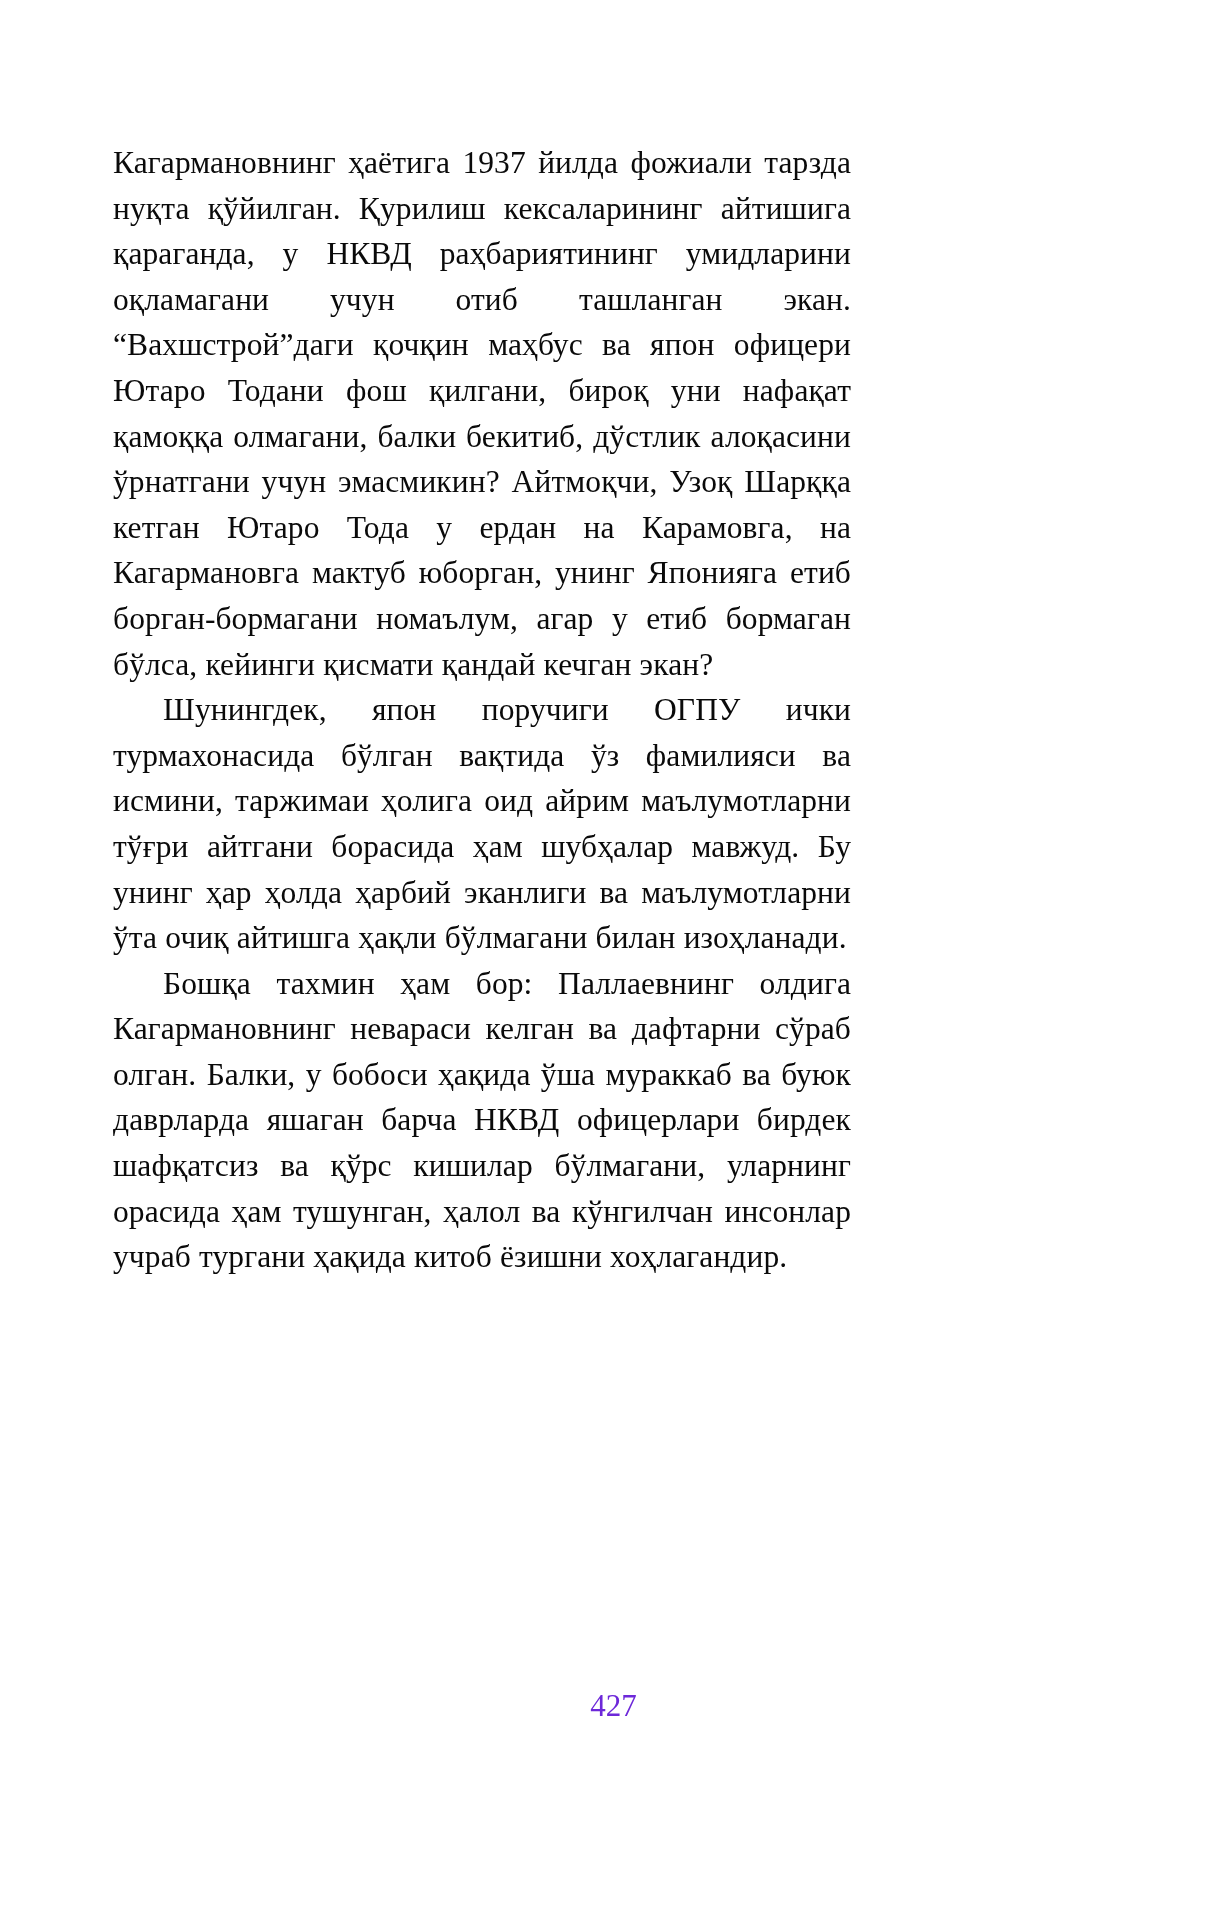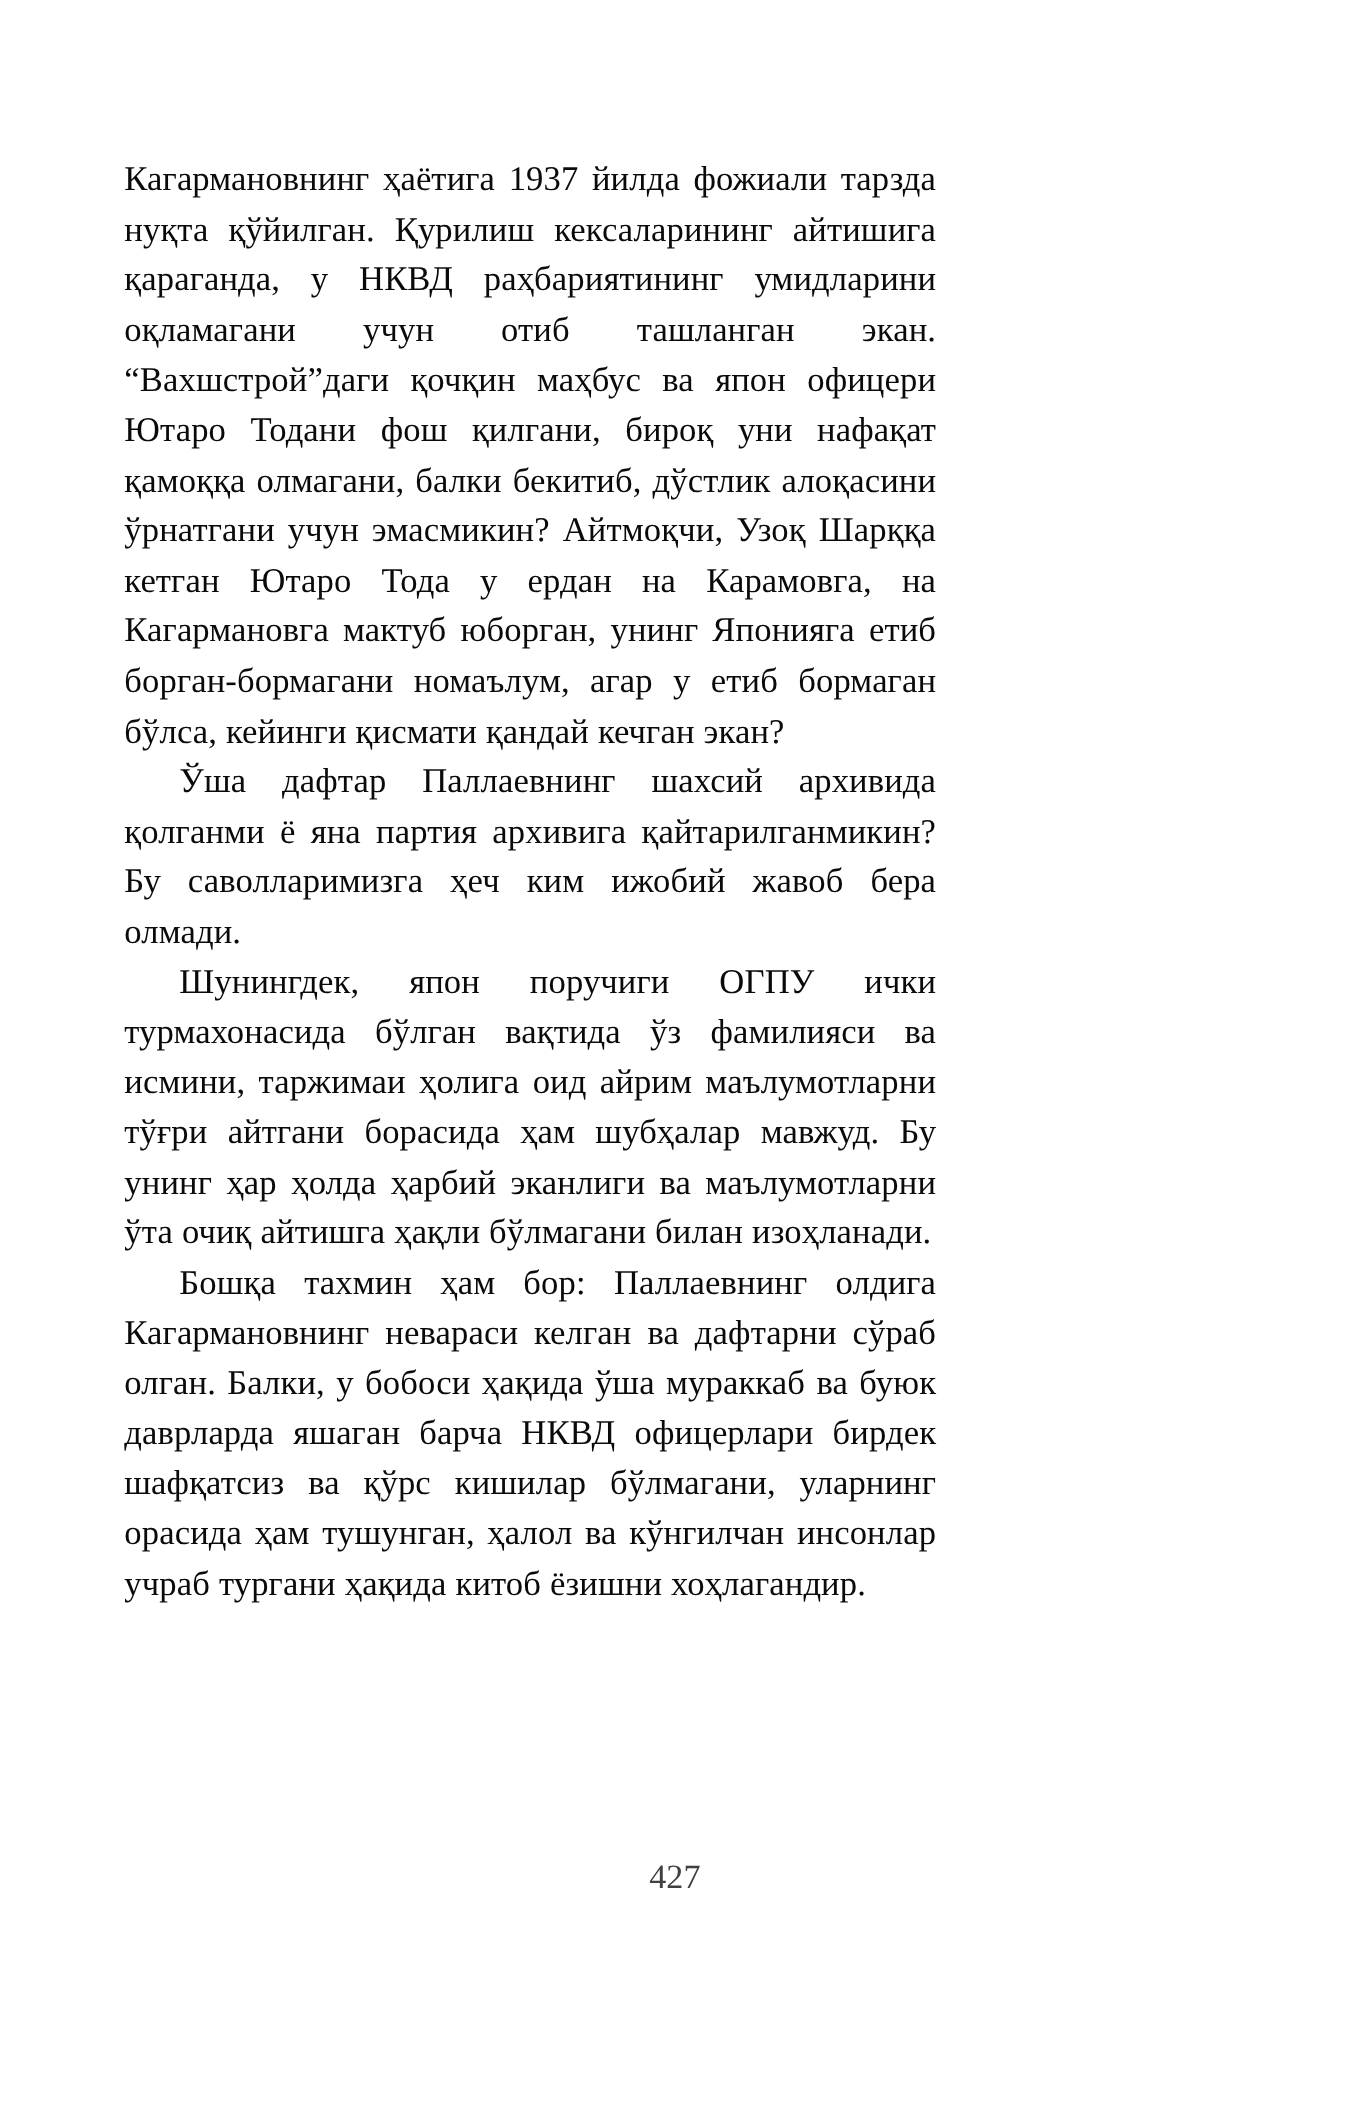--- a/index.html
+++ b/index.html
@@ -44,30 +44,29 @@
   }
   .page-number {
     position: absolute;
     left: 0;
     right: 0;
     top: 1688px;
     text-align: center;
     font-size: 31px;
     line-height: 36px;
     font-family: "Liberation Serif", "DejaVu Serif", serif;
-    color: #404040;
+    color: #6d28d9;
   }
 </style>
 </head>
 <body>
 
 <div class="page">
 
   <div class="text-block">
     <p class="para first">Кагармановнинг ҳаётига 1937 йилда фожиали тарзда нуқта қўйилган. Қурилиш кексаларининг айтишига қараганда, у НКВД раҳбариятининг умидларини оқламагани учун отиб ташланган экан. “Вахшстрой”даги қочқин маҳбус ва япон офицери Ютаро Тодани фош қилгани, бироқ уни нафақат қамоққа олмагани, балки бекитиб, дўстлик алоқасини ўрнатгани учун эмасмикин? Айтмоқчи, Узоқ Шарққа кетган Ютаро Тода у ердан на Карамовга, на Кагармановга мактуб юборган, унинг Японияга етиб борган-бормагани номаълум, агар у етиб бормаган бўлса, кейинги қисмати қандай кечган экан?</p>
-    <p class="para indent">Ўша дафтар Паллаевнинг шахсий архивида қолганми ё яна партия архивига қайтарилганмикин? Бу саволларимизга ҳеч ким ижобий жавоб бера олмади.</p>
     <p class="para indent">Шунингдек, япон поручиги ОГПУ ички турмахонасида бўлган вақтида ўз фамилияси ва исмини, таржимаи ҳолига оид айрим маълумотларни тўғри айтгани борасида ҳам шубҳалар мавжуд. Бу унинг ҳар ҳолда ҳарбий эканлиги ва маълумотларни ўта очиқ айтишга ҳақли бўлмагани билан изоҳланади.</p>
     <p class="para indent">Бошқа тахмин ҳам бор: Паллаевнинг олдига Кагармановнинг невараси келган ва дафтарни сўраб олган. Балки, у бобоси ҳақида ўша мураккаб ва буюк даврларда яшаган барча НКВД офицерлари бирдек шафқатсиз ва қўрс кишилар бўлмагани, уларнинг орасида ҳам тушунган, ҳалол ва кўнгилчан инсонлар учраб тургани ҳақида китоб ёзишни хоҳлагандир.</p>
   </div>
 
   <div class="page-number">427</div>
 
 </div>
 
 </body></html>

